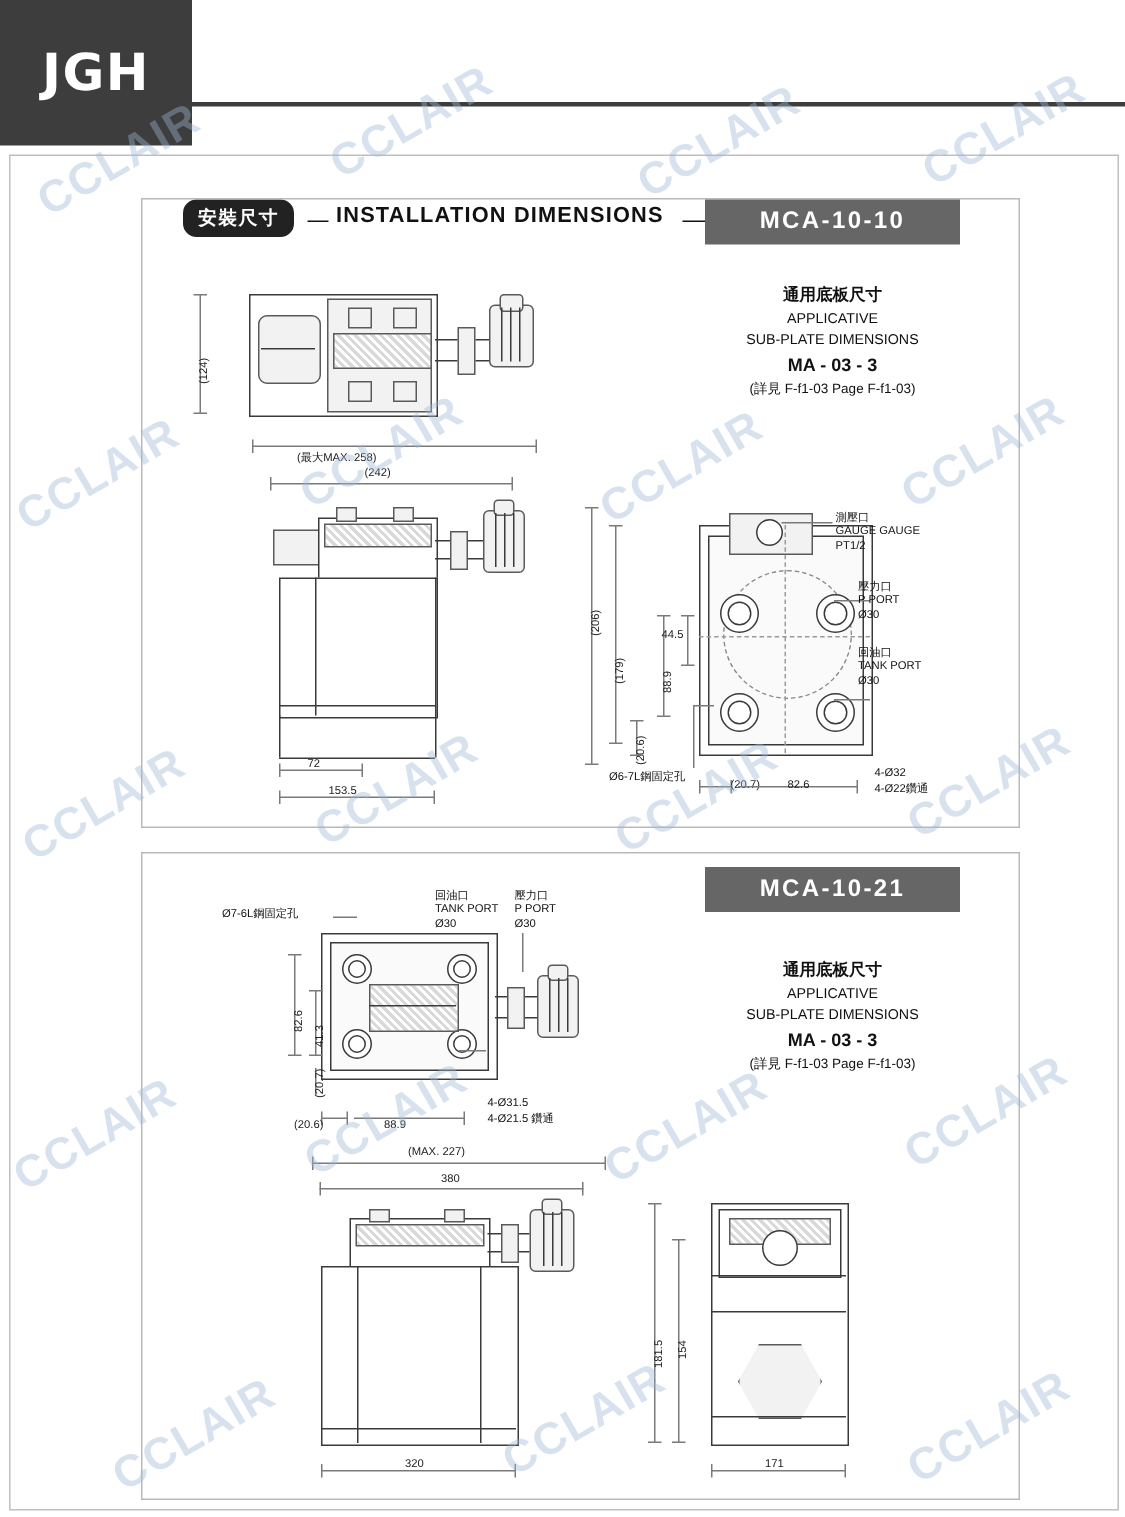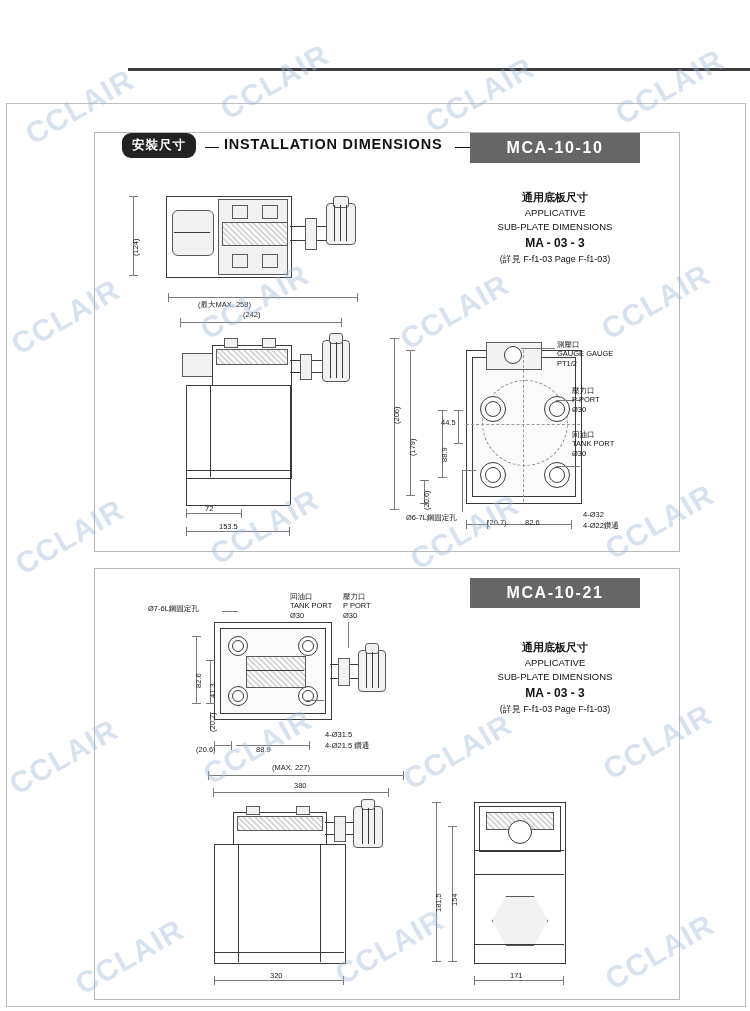--- a/index.html
+++ b/index.html
@@ -120,20 +120,23 @@
     background:repeating-linear-gradient(45deg,#d9d9d9 0 2px,#ffffff 2px 4px);
     border:1px solid #5a5a5a;
   }
   .dash{position:absolute;border-top:1px dashed #9a9a9a;}
   .dashv{position:absolute;border-left:1px dashed #9a9a9a;}
 </style>
 </head>
 <body>
 
 <div class="header">
+  <div class="logo-box">
+    <div class="logo-text">JGH</div>
+  </div>
   <div class="header-rule"></div>
 </div>
 
 <div class="page-frame"></div>
 
 <div class="sec-tag">安裝尺寸</div>
 <div class="sec-line" id="sec-line-l"></div>
 <div class="sec-title">INSTALLATION DIMENSIONS</div>
 <div class="sec-line" id="sec-line-r"></div>
 

